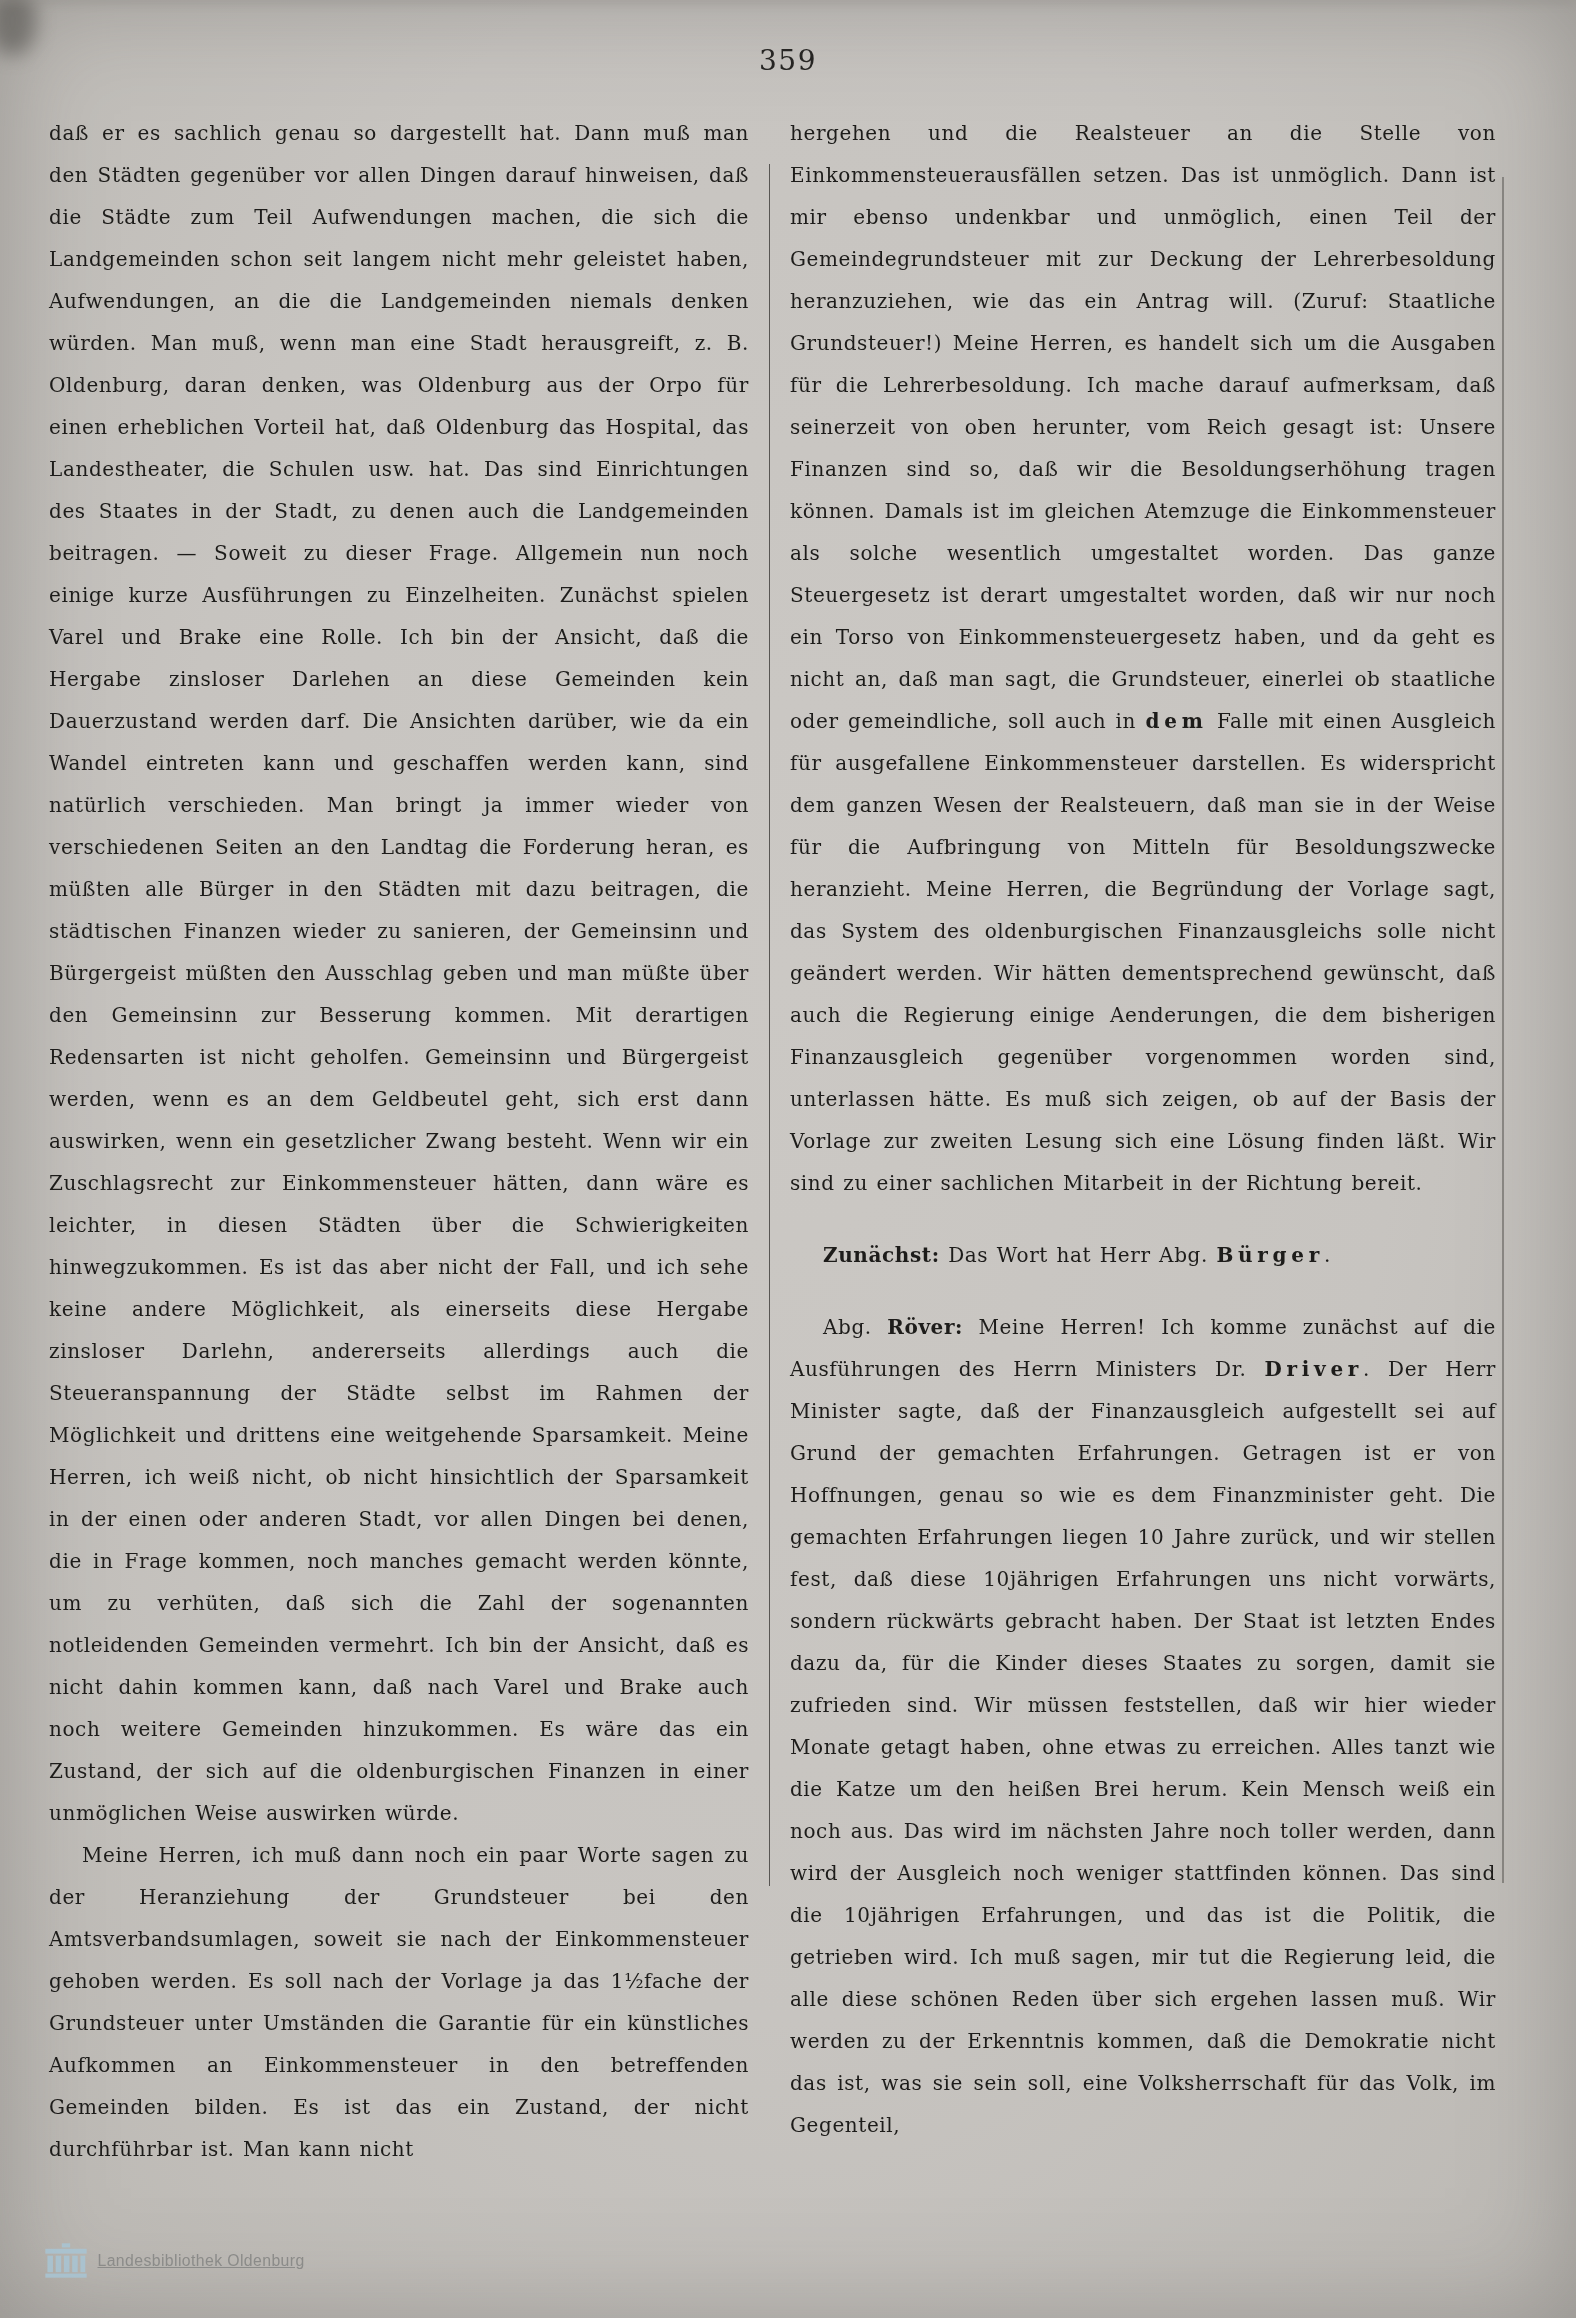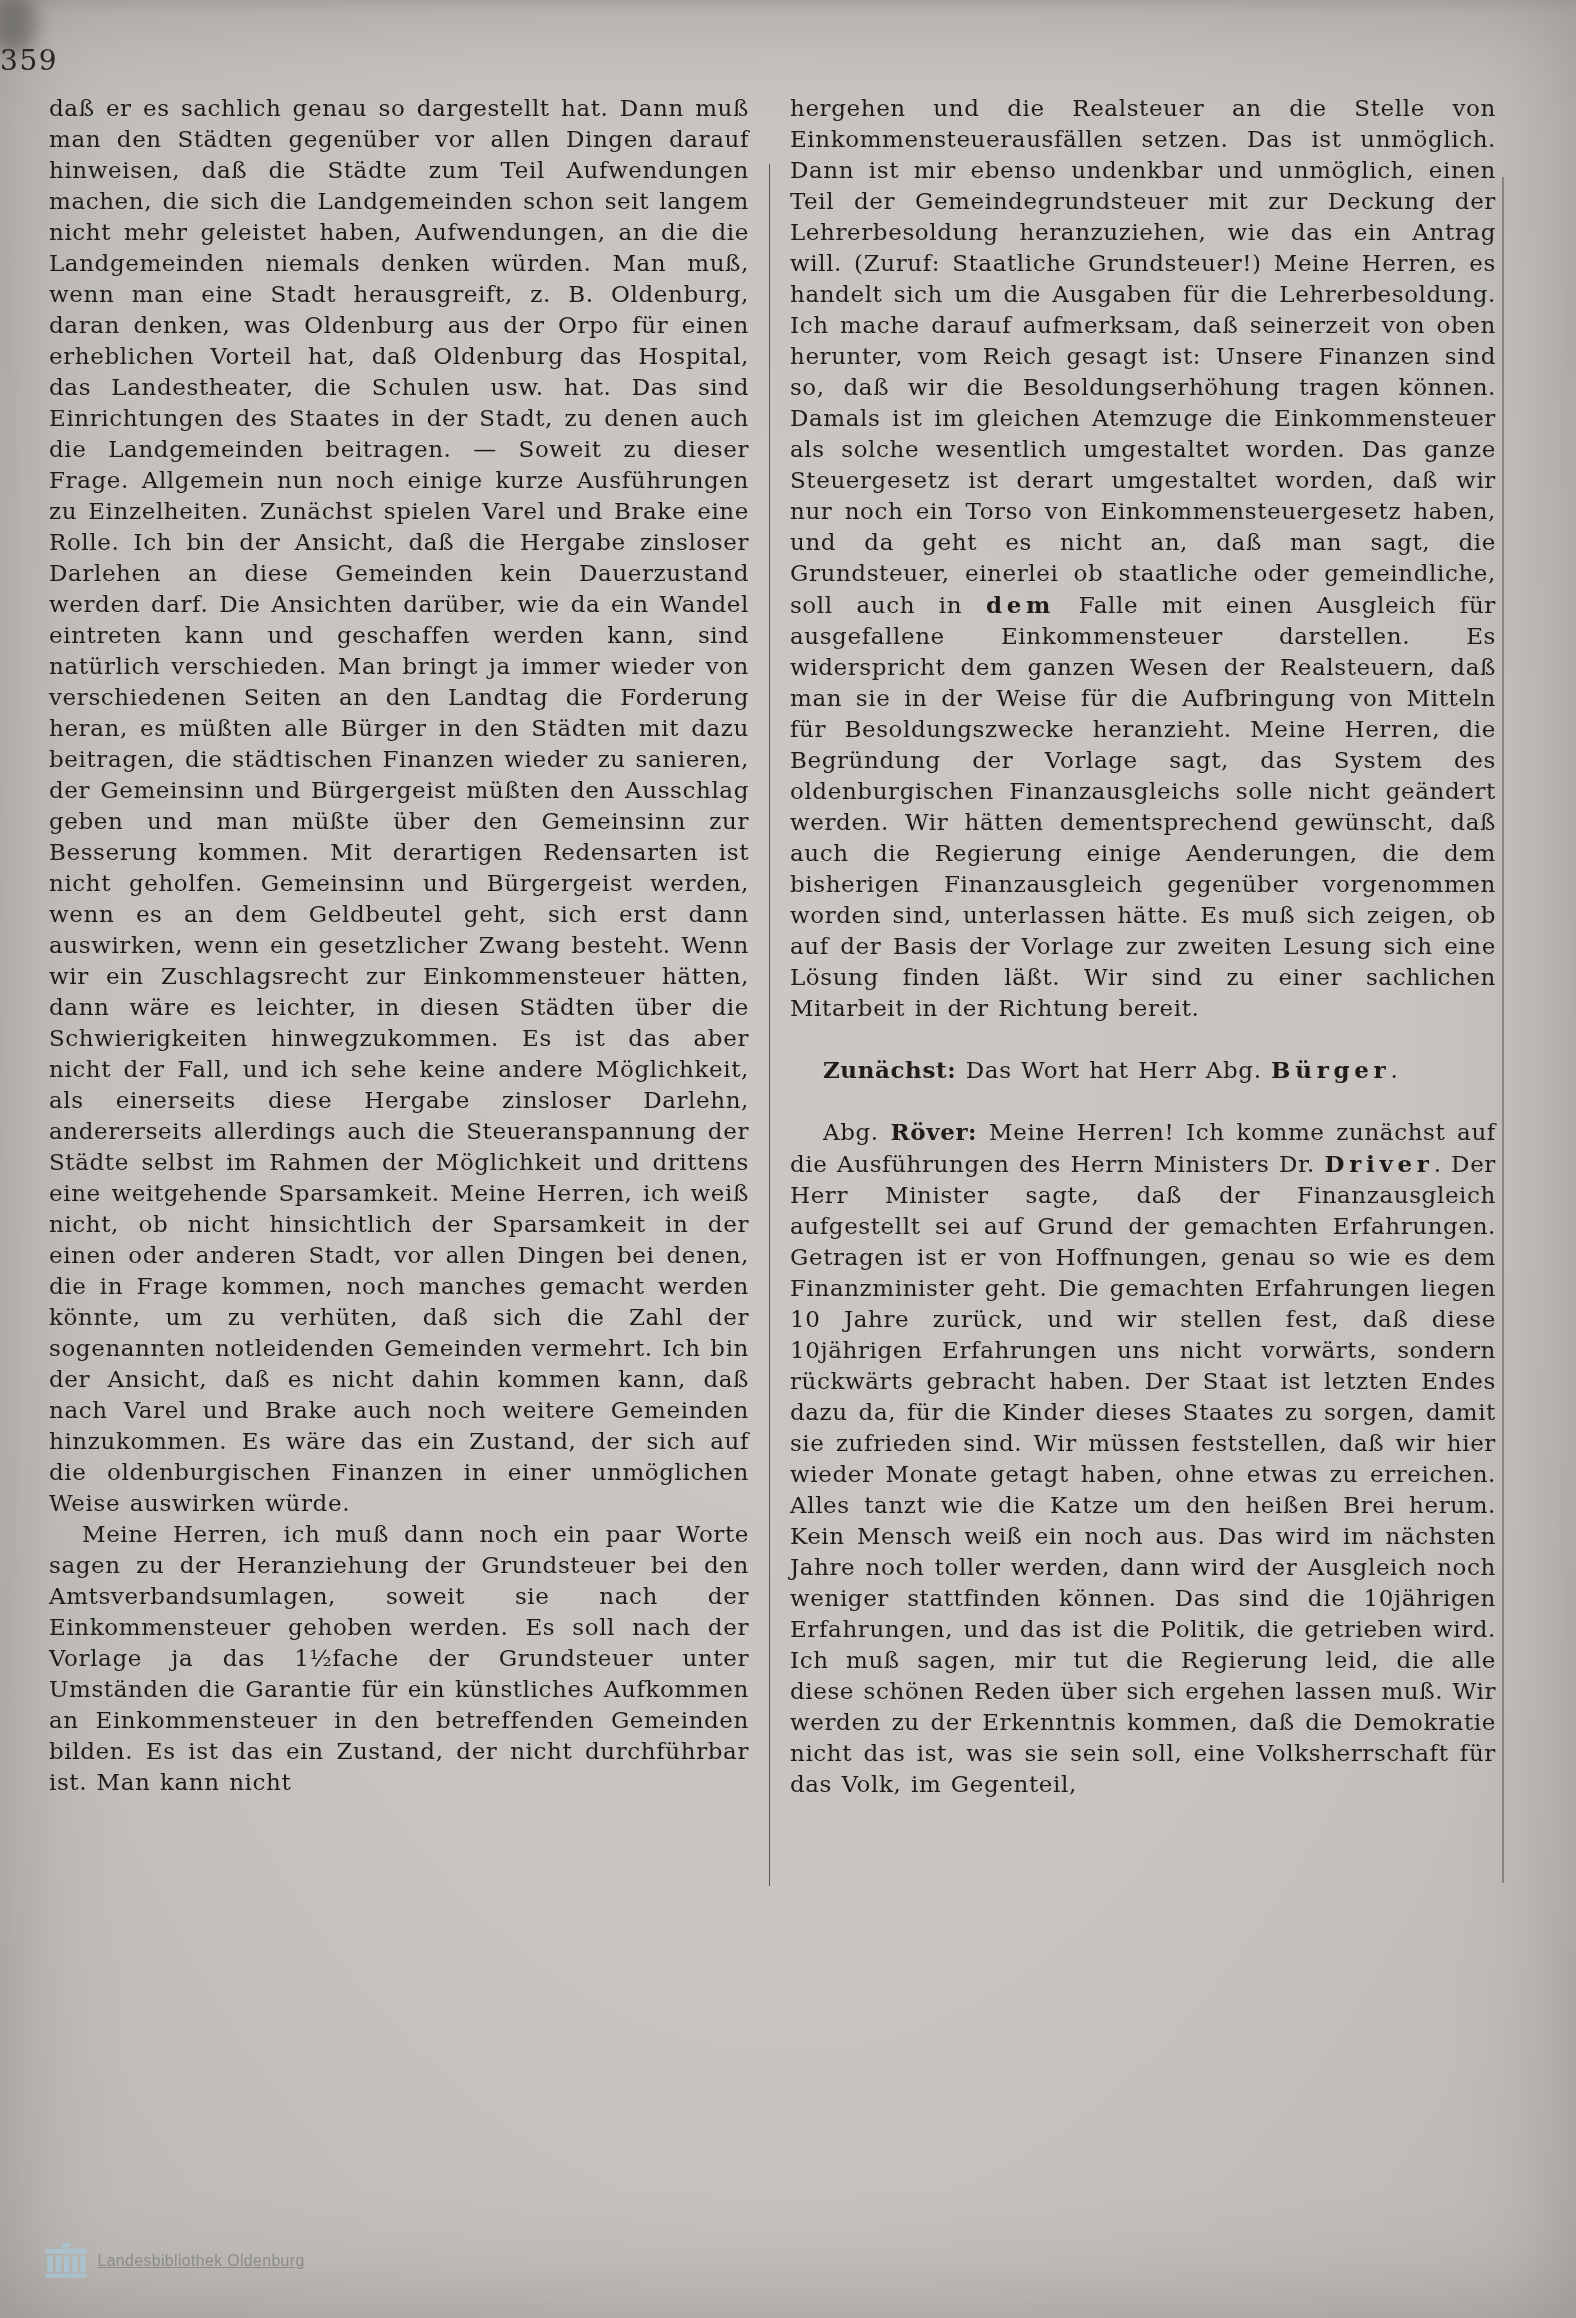--- a/index.html
+++ b/index.html
@@ -20,29 +20,29 @@
   .smudge-tl{
     position:absolute;left:-11px;top:-12.6px;width:47px;height:68px;
     background:#55534f;opacity:.6;filter:blur(9.5px);border-radius:45%;
   }
   .smudge-top{
     position:absolute;left:0;top:-6.3px;width:100%;height:11px;
     background:#8d8a85;opacity:.35;filter:blur(4.7px);
   }
   .page-number{
     position:absolute;top:44px;left:0;width:100%;
-    font-size:28px;letter-spacing:1.6px;color:#262523;
+    text-align:center;font-size:28px;letter-spacing:1.6px;color:#262523;
   }
   .text-block{
     position:absolute;top:93px;left:49px;width:1478px;
     display:flex;align-items:flex-start;
   }
   .column{
-    font-size:23px;line-height:31px;letter-spacing:0.6px;word-spacing:1.6px;
-    text-align:justify;color:var(--ink);
+    font-size:20px;line-height:42px;letter-spacing:0.6px;word-spacing:1.6px;
+    text-align:justify;color:var(--ink);margin-top:19px;
   }
   .column-left{width:700px;}
   .column-right{width:706px;}
   .column-divider{
     width:1.6px;height:1722px;margin:71px 19.7px 0 19.7px;
     background:var(--rule);opacity:.85;flex:0 0 auto;
   }
   .margin-rule{
     position:absolute;left:1502px;top:177px;width:1.6px;height:1706px;
     background:var(--rule);opacity:.45;

